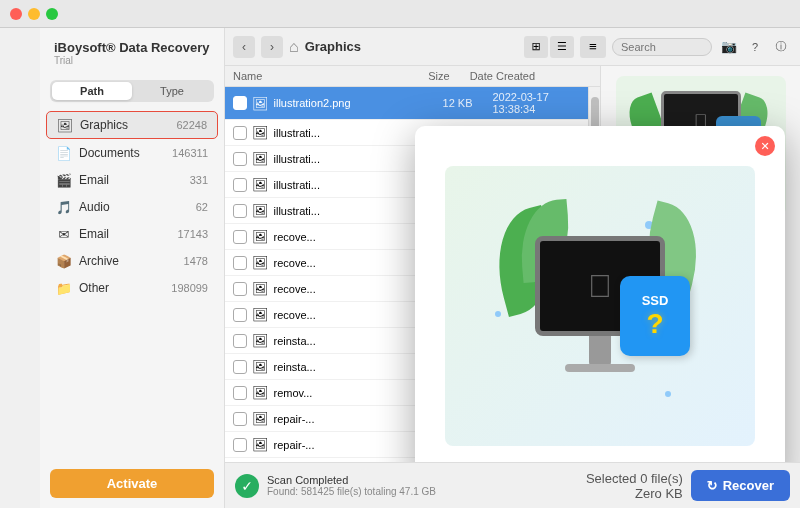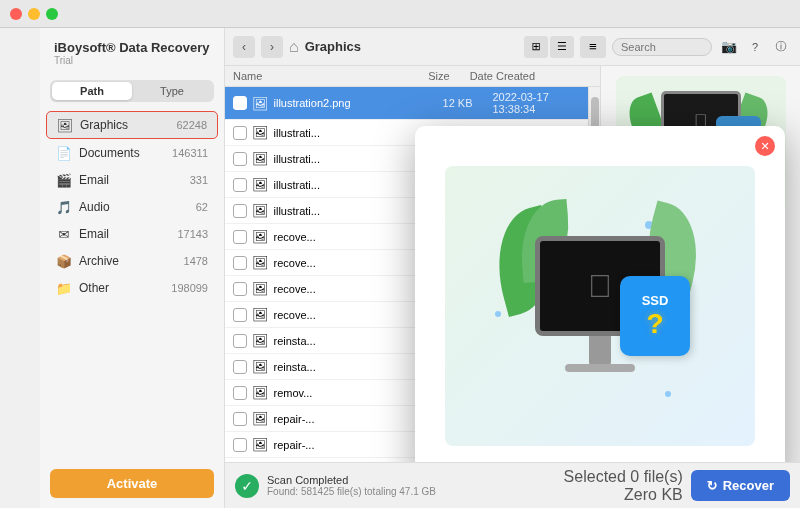--- a/index.html
+++ b/index.html
@@ -435,21 +435,21 @@
     .scan-status-text {
       font-size: 11px;
       color: #333;
     }
     .scan-status-sub {
       font-size: 10px;
       color: #888;
     }
     .bottom-spacer { flex: 1; }
     .selected-info {
-      font-size: 16px;
+      font-size: 13px;
       text-align: right;
       color: #555;
     }
     .recover-btn {
       background: #3a6fd8;
       color: white;
       border: none;
       border-radius: 6px;
       padding: 8px 16px;
       font-size: 13px;

